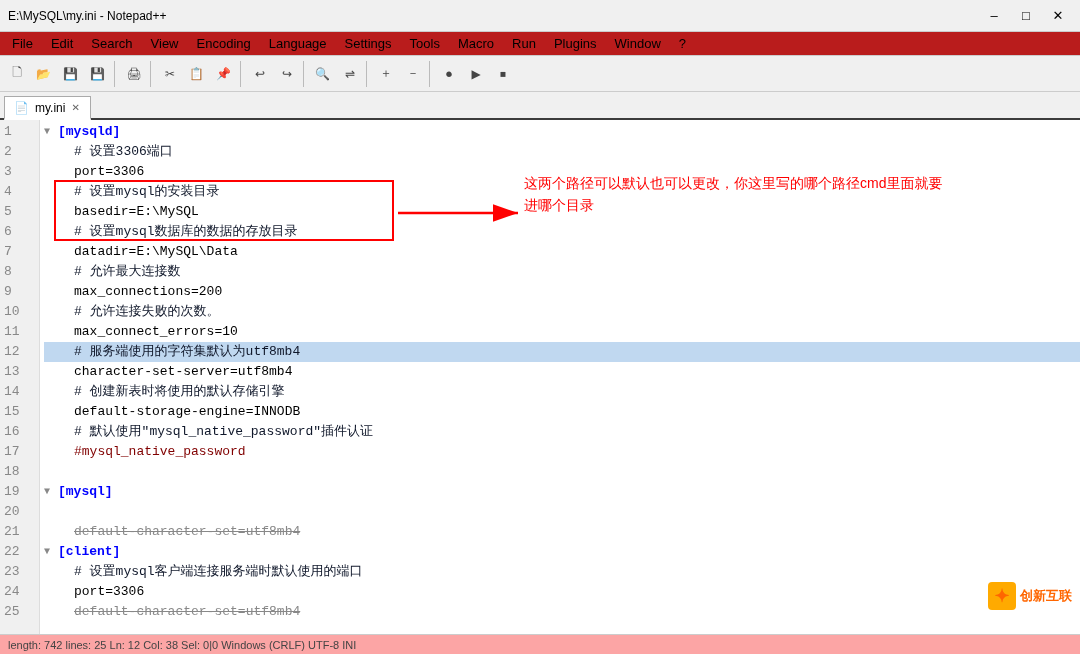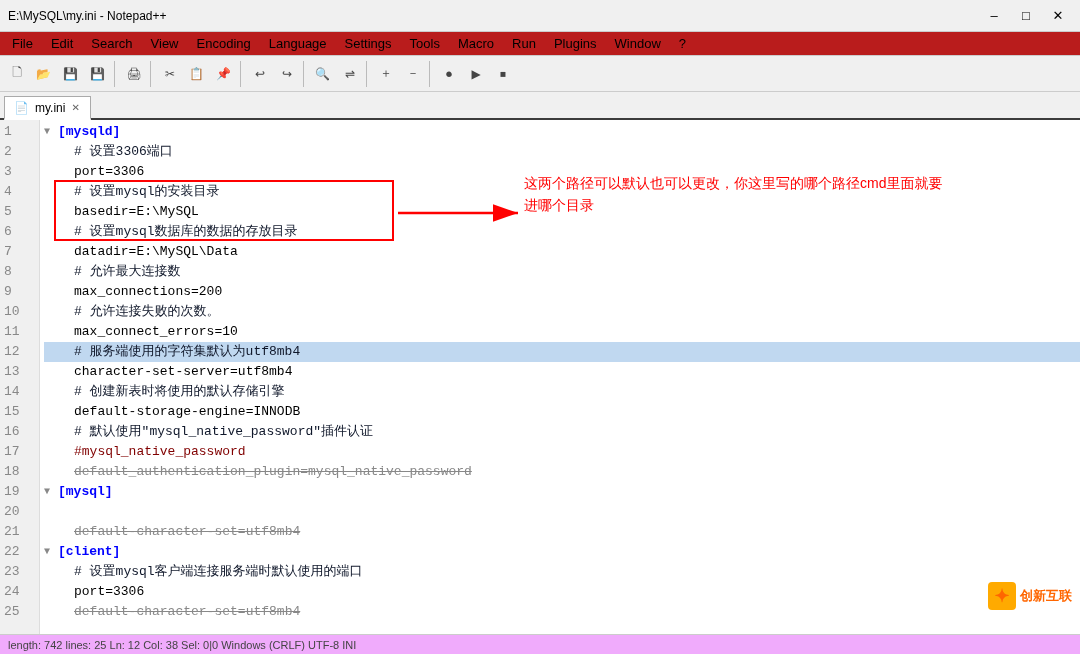--- a/index.html
+++ b/index.html
@@ -225,21 +225,21 @@
       font-family: Arial, sans-serif;
       font-size: 14px;
       width: 420px;
       line-height: 1.6;
       z-index: 10;
     }
 
     
     #status-bar {
       height: 20px;
-      background: #f0abfc;
+      background: #fca5a5;
       border-top: 1px solid #ccc;
       display: flex;
       align-items: center;
       padding: 0 8px;
       font-family: Arial, sans-serif;
       font-size: 11px;
       color: #444;
       gap: 16px;
     }
 
@@ -420,21 +420,21 @@
     <div class="code-line">
       <span class="fold-indicator"> </span><span style="padding-left:16px" class="c-black">default-storage-engine=INNODB</span>
     </div>
     <div class="code-line">
       <span class="fold-indicator"> </span><span style="padding-left:16px" class="c-green"># 默认使用"mysql_native_password"插件认证</span>
     </div>
     <div class="code-line">
       <span class="fold-indicator"> </span><span style="padding-left:16px" class="c-dark-red">#mysql_native_password</span>
     </div>
     <div class="code-line">
-      <span class="fold-indicator"> </span><span style="padding-left:16px;text-decoration:line-through;color:#888">default_authentication_plugin=mysql_native_password</span>
+      <span class="fold-indicator"> </span>
     </div>
     <div class="code-line">
       <span class="fold-indicator">▼</span><span class="c-blue">[mysql]</span>
     </div>
     <div class="code-line">
       <span class="fold-indicator"> </span>
     </div>
     <div class="code-line">
       <span class="fold-indicator"> </span><span style="padding-left:16px;text-decoration:line-through;color:#888">default-character-set=utf8mb4</span>
     </div>

